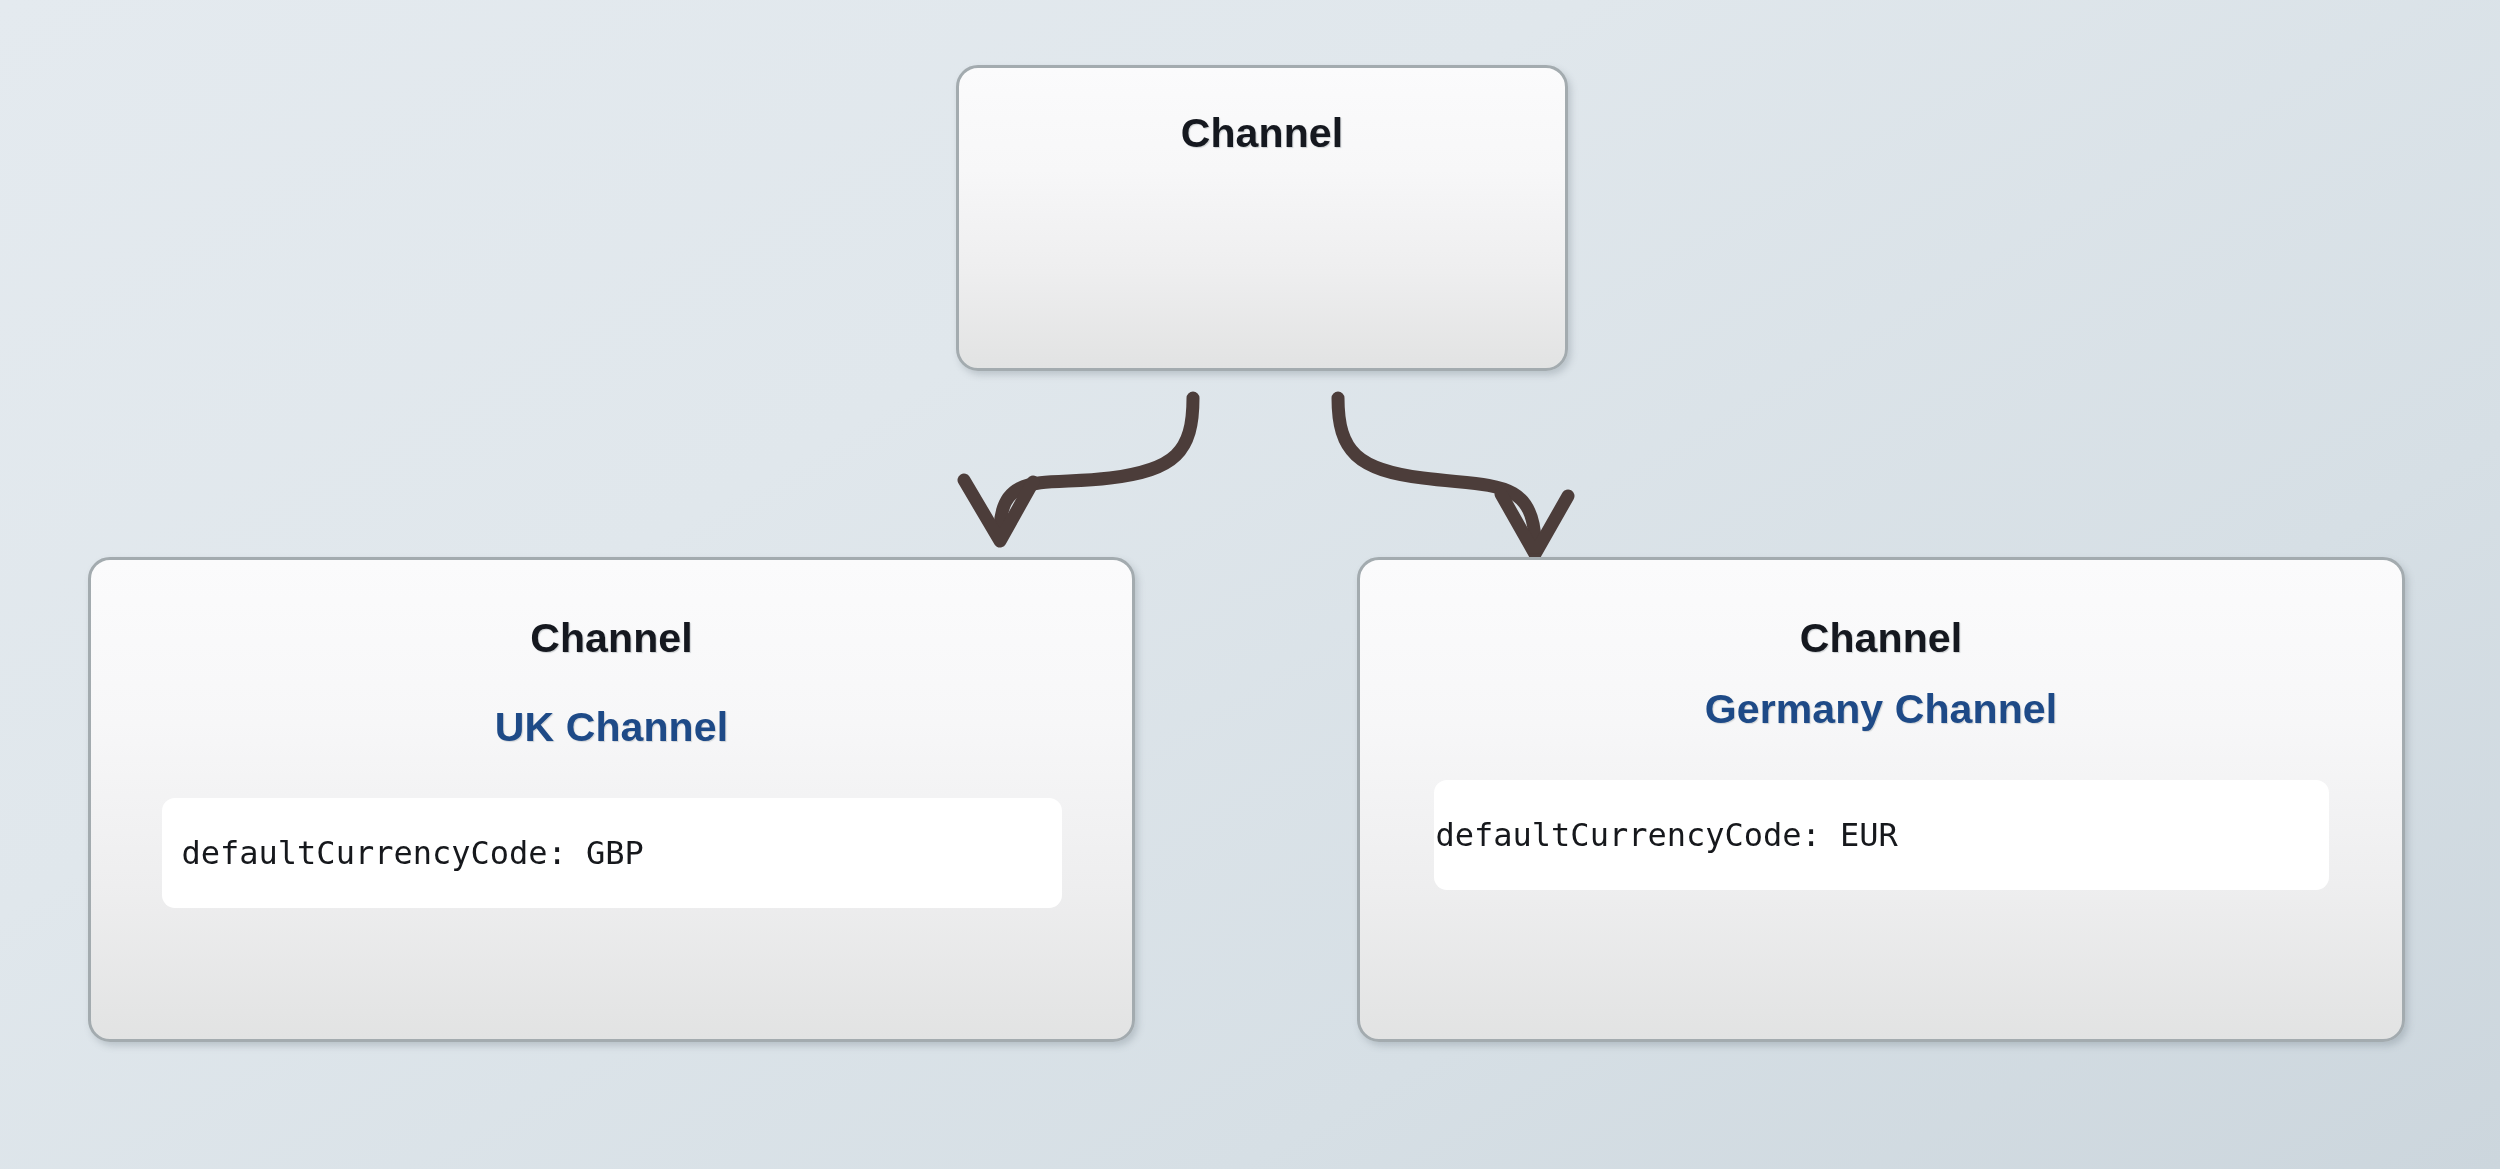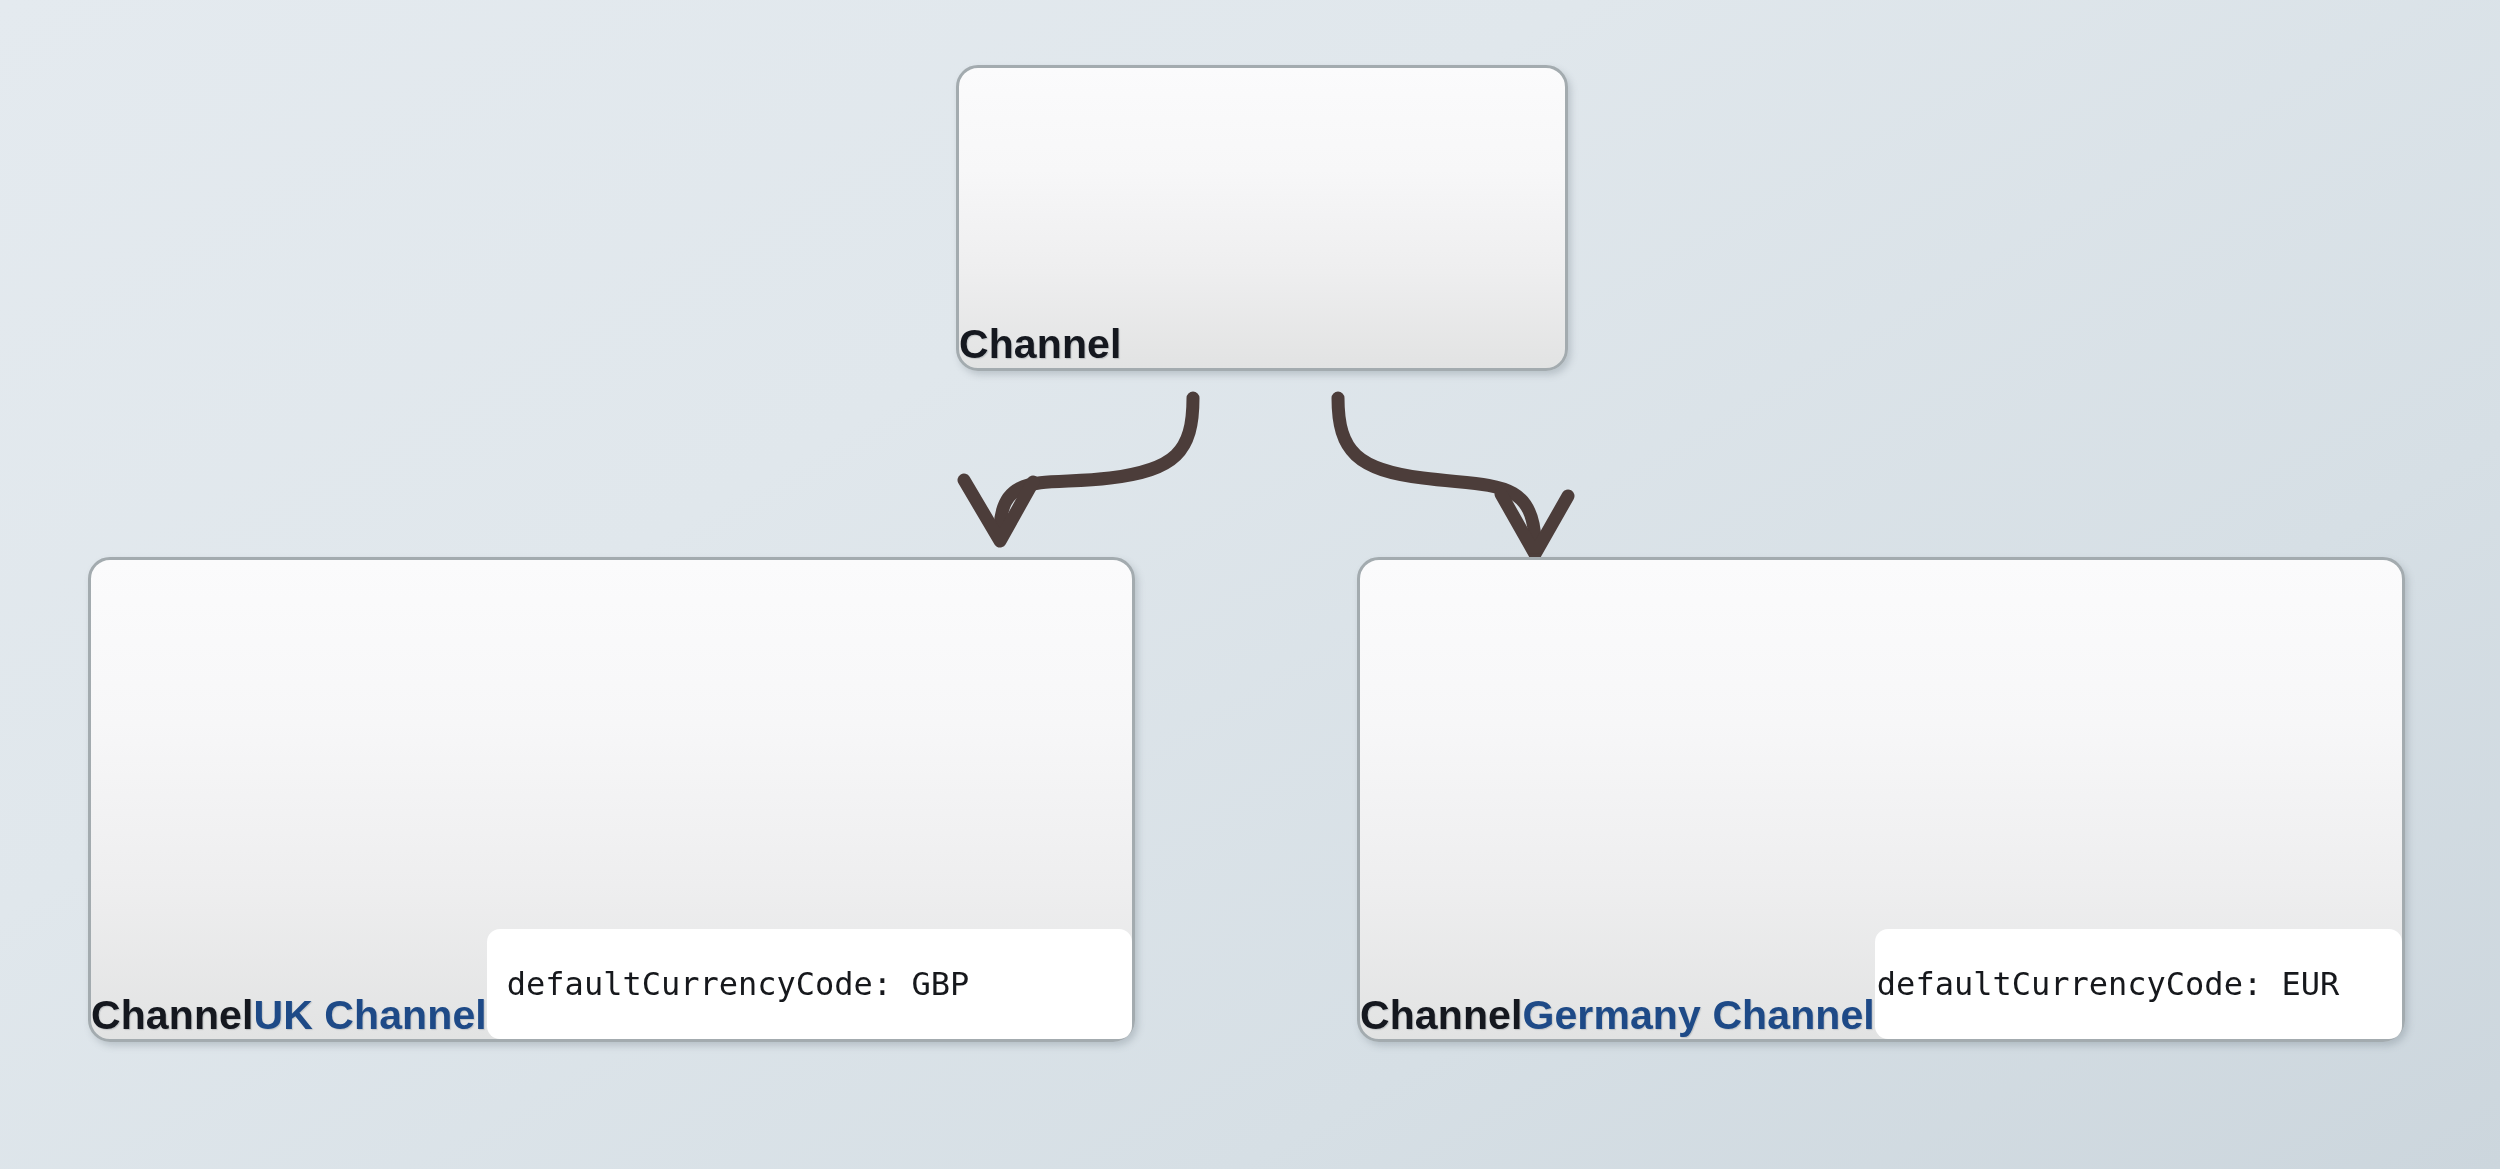--- a/index.html
+++ b/index.html
@@ -33,22 +33,22 @@
 
   
   .node-card {
     position: absolute;
     box-sizing: border-box;
     border: 3px solid #a3abaf;
     border-radius: 22px;
     background: linear-gradient(180deg, #fbfbfc 0%, #f7f7f8 34%, #eeeeef 68%, #e2e3e3 100%);
     box-shadow: 3px 4px 7px rgba(105, 120, 130, 0.30);
     display: flex;
-    flex-direction: row;
-    align-items: flex-end;
+    flex-direction: column;
+    align-items: center;
   }
 
   .node-type {
     font-size: 41px;
     font-weight: bold;
     color: #15181f;
     letter-spacing: 0.1px;
     text-shadow: 1px 1px 1px rgba(120,128,136,0.35);
     white-space: nowrap;
   }
@@ -89,21 +89,21 @@
   }
   #node-root .node-title { margin-top: 40px; }
 
   #node-uk {
     left: 88px;
     top: 557px;
     width: 1047px;
     height: 485px;
     padding-top: 55px;
   }
-  #node-uk .node-title { margin-top: 56px; }
+  #node-uk .node-title { margin-top: 42px; }
   #node-uk .attr-box {
     margin-top: 47px;
     width: 900px;
     height: 110px;
     padding-left: 20px;
   }
 
   #node-de {
     left: 1357px;
     top: 557px;

